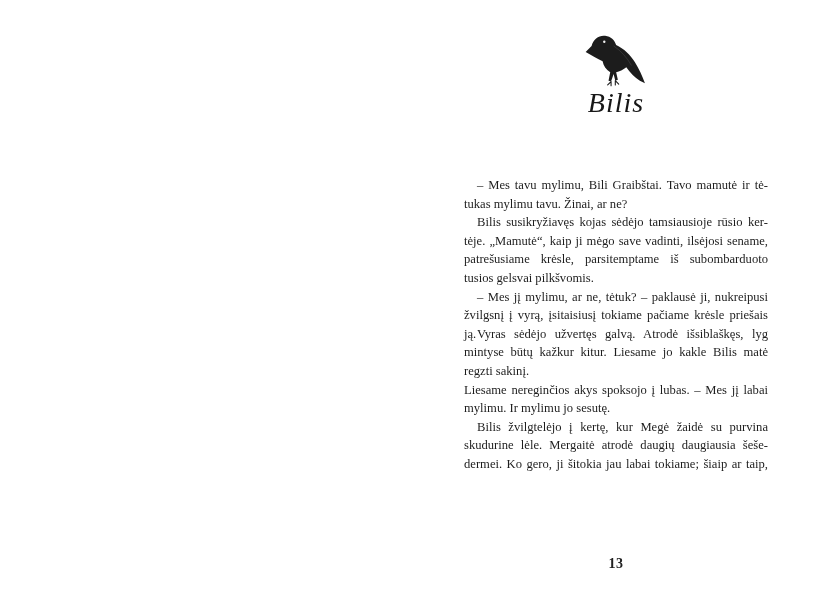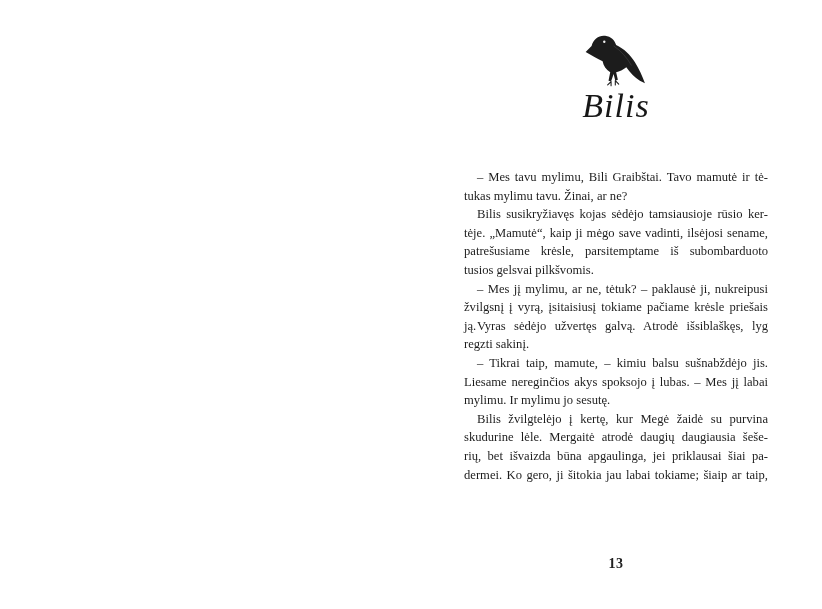--- a/index.html
+++ b/index.html
@@ -31,28 +31,28 @@
     left: 119px; 
     top: 29px;
   }
   .chapter-title {
     position: absolute;
     left: 0;
     top: 87px;
     width: 304px;
     text-align: center;
     font-style: italic;
-    font-size: 34px;
+    font-size: 28px;
     letter-spacing: 1px;
     color: #171717;
   }
   .body-text {
     position: absolute;
     left: 464px;
-    top: 168px;
+    top: 176px;
     width: 304px;
     color: #1d1d1d;
     font-size: 12.6px;
   }
   .ln {
     height: 18.6px;
     line-height: 18.6px;
     text-align: justify;
     text-align-last: justify;
     white-space: normal;
@@ -90,26 +90,25 @@
     <div class="body-text">
       <div class="ln indent">– Mes tavu mylimu, Bili Graibštai. Tavo mamutė ir tė-</div>
       <div class="ln last">tukas mylimu tavu. Žinai, ar ne?</div>
       <div class="ln indent">Bilis susikryžiavęs kojas sėdėjo tamsiausioje rūsio ker-</div>
       <div class="ln">tėje. „Mamutė“, kaip ji mėgo save vadinti, ilsėjosi sename,</div>
       <div class="ln">patrešusiame krėsle, parsitemptame iš subombarduoto</div>
       <div class="ln last">tusios gelsvai pilkšvomis.</div>
       <div class="ln indent">– Mes jį mylimu, ar ne, tėtuk? – paklausė ji, nukreipusi</div>
       <div class="ln last">žvilgsnį į vyrą, įsitaisiusį tokiame pačiame krėsle priešais ją.</div>
       <div class="ln indent">Vyras sėdėjo užvertęs galvą. Atrodė išsiblaškęs, lyg</div>
+      <div class="ln">mintyse būtų kažkur kitur. Liesame jo kakle Bilis matė</div>
       <div class="ln last">regzti sakinį.</div>
-      <div class="ln indent">– Tikrai taip, mamute, – kimiu balsu sušnabždėjo jis.</div>
       <div class="ln">Liesame nereginčios akys spoksojo į lubas. – Mes jį labai</div>
       <div class="ln last">mylimu. Ir mylimu jo sesutę.</div>
       <div class="ln indent">Bilis žvilgtelėjo į kertę, kur Megė žaidė su purvina</div>
       <div class="ln">skudurine lėle. Mergaitė atrodė daugių daugiausia šeše-</div>
-      <div class="ln">rių, bet išvaizda būna apgaulinga, jei priklausai šiai pa-</div>
       <div class="ln">dermei. Ko gero, ji šitokia jau labai tokiame; šiaip ar taip,</div>
     </div>
 
     <div class="page-number">13</div>
 
   </div>
 </div>
 
 </body></html>

